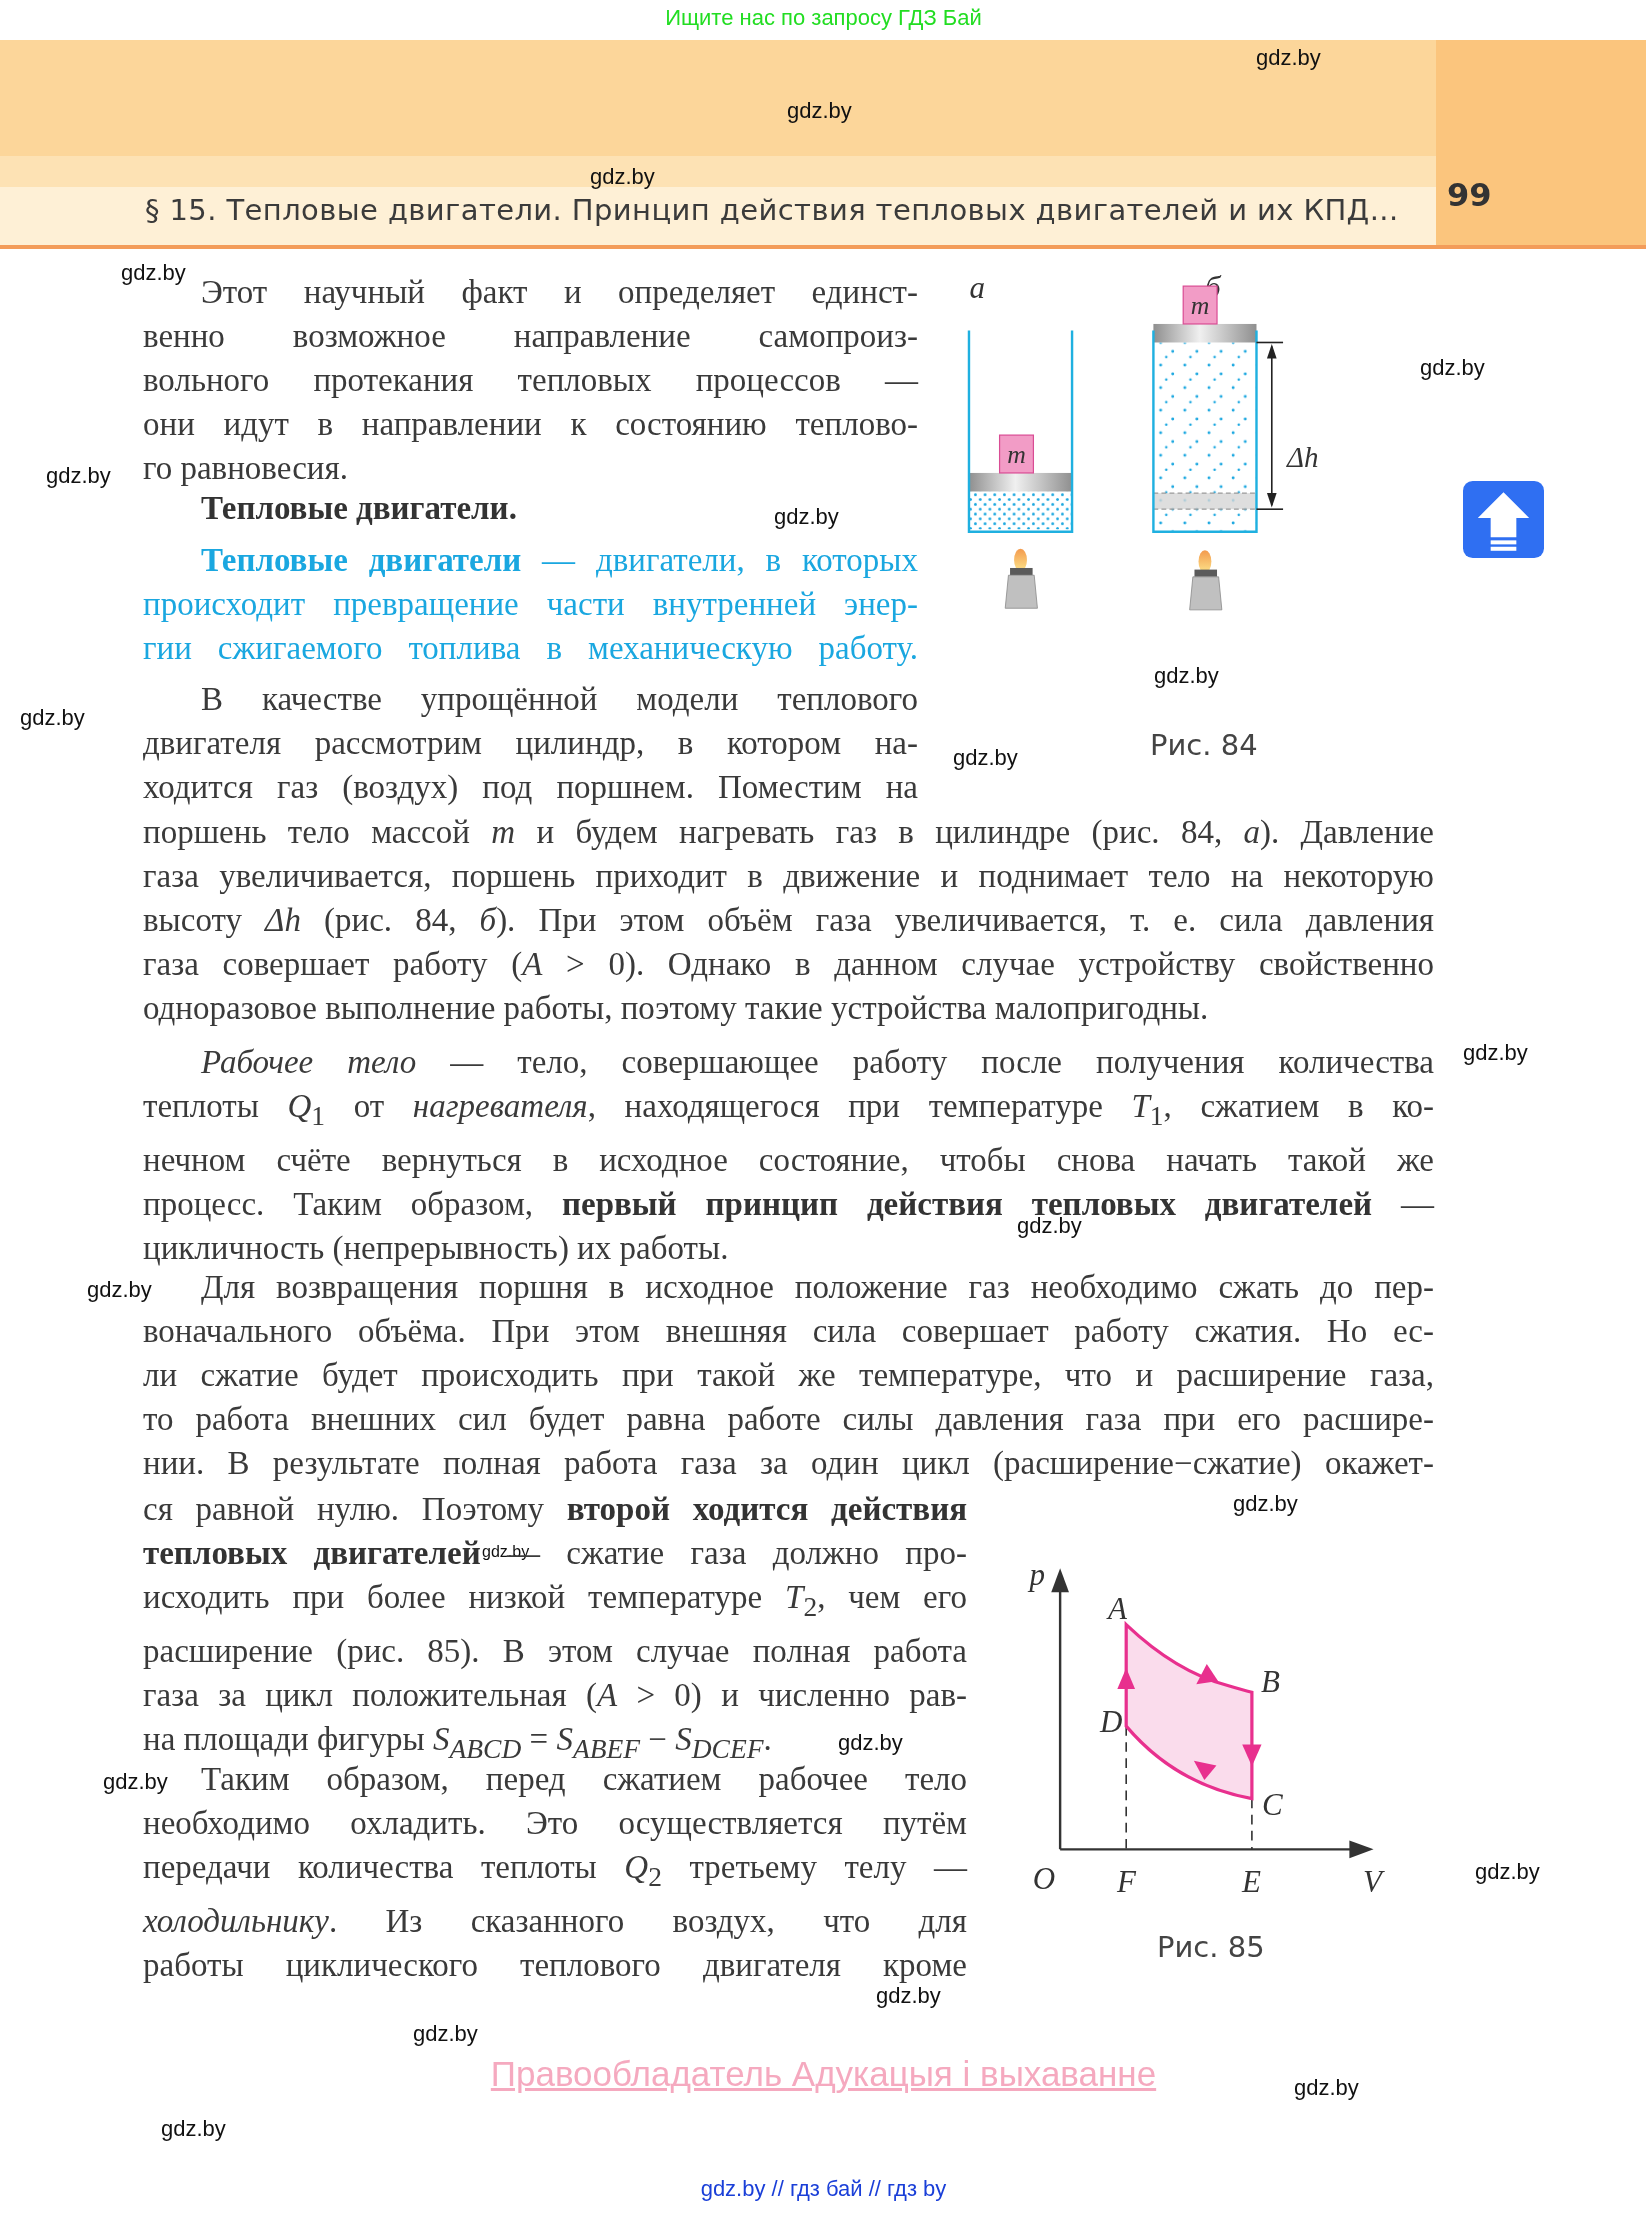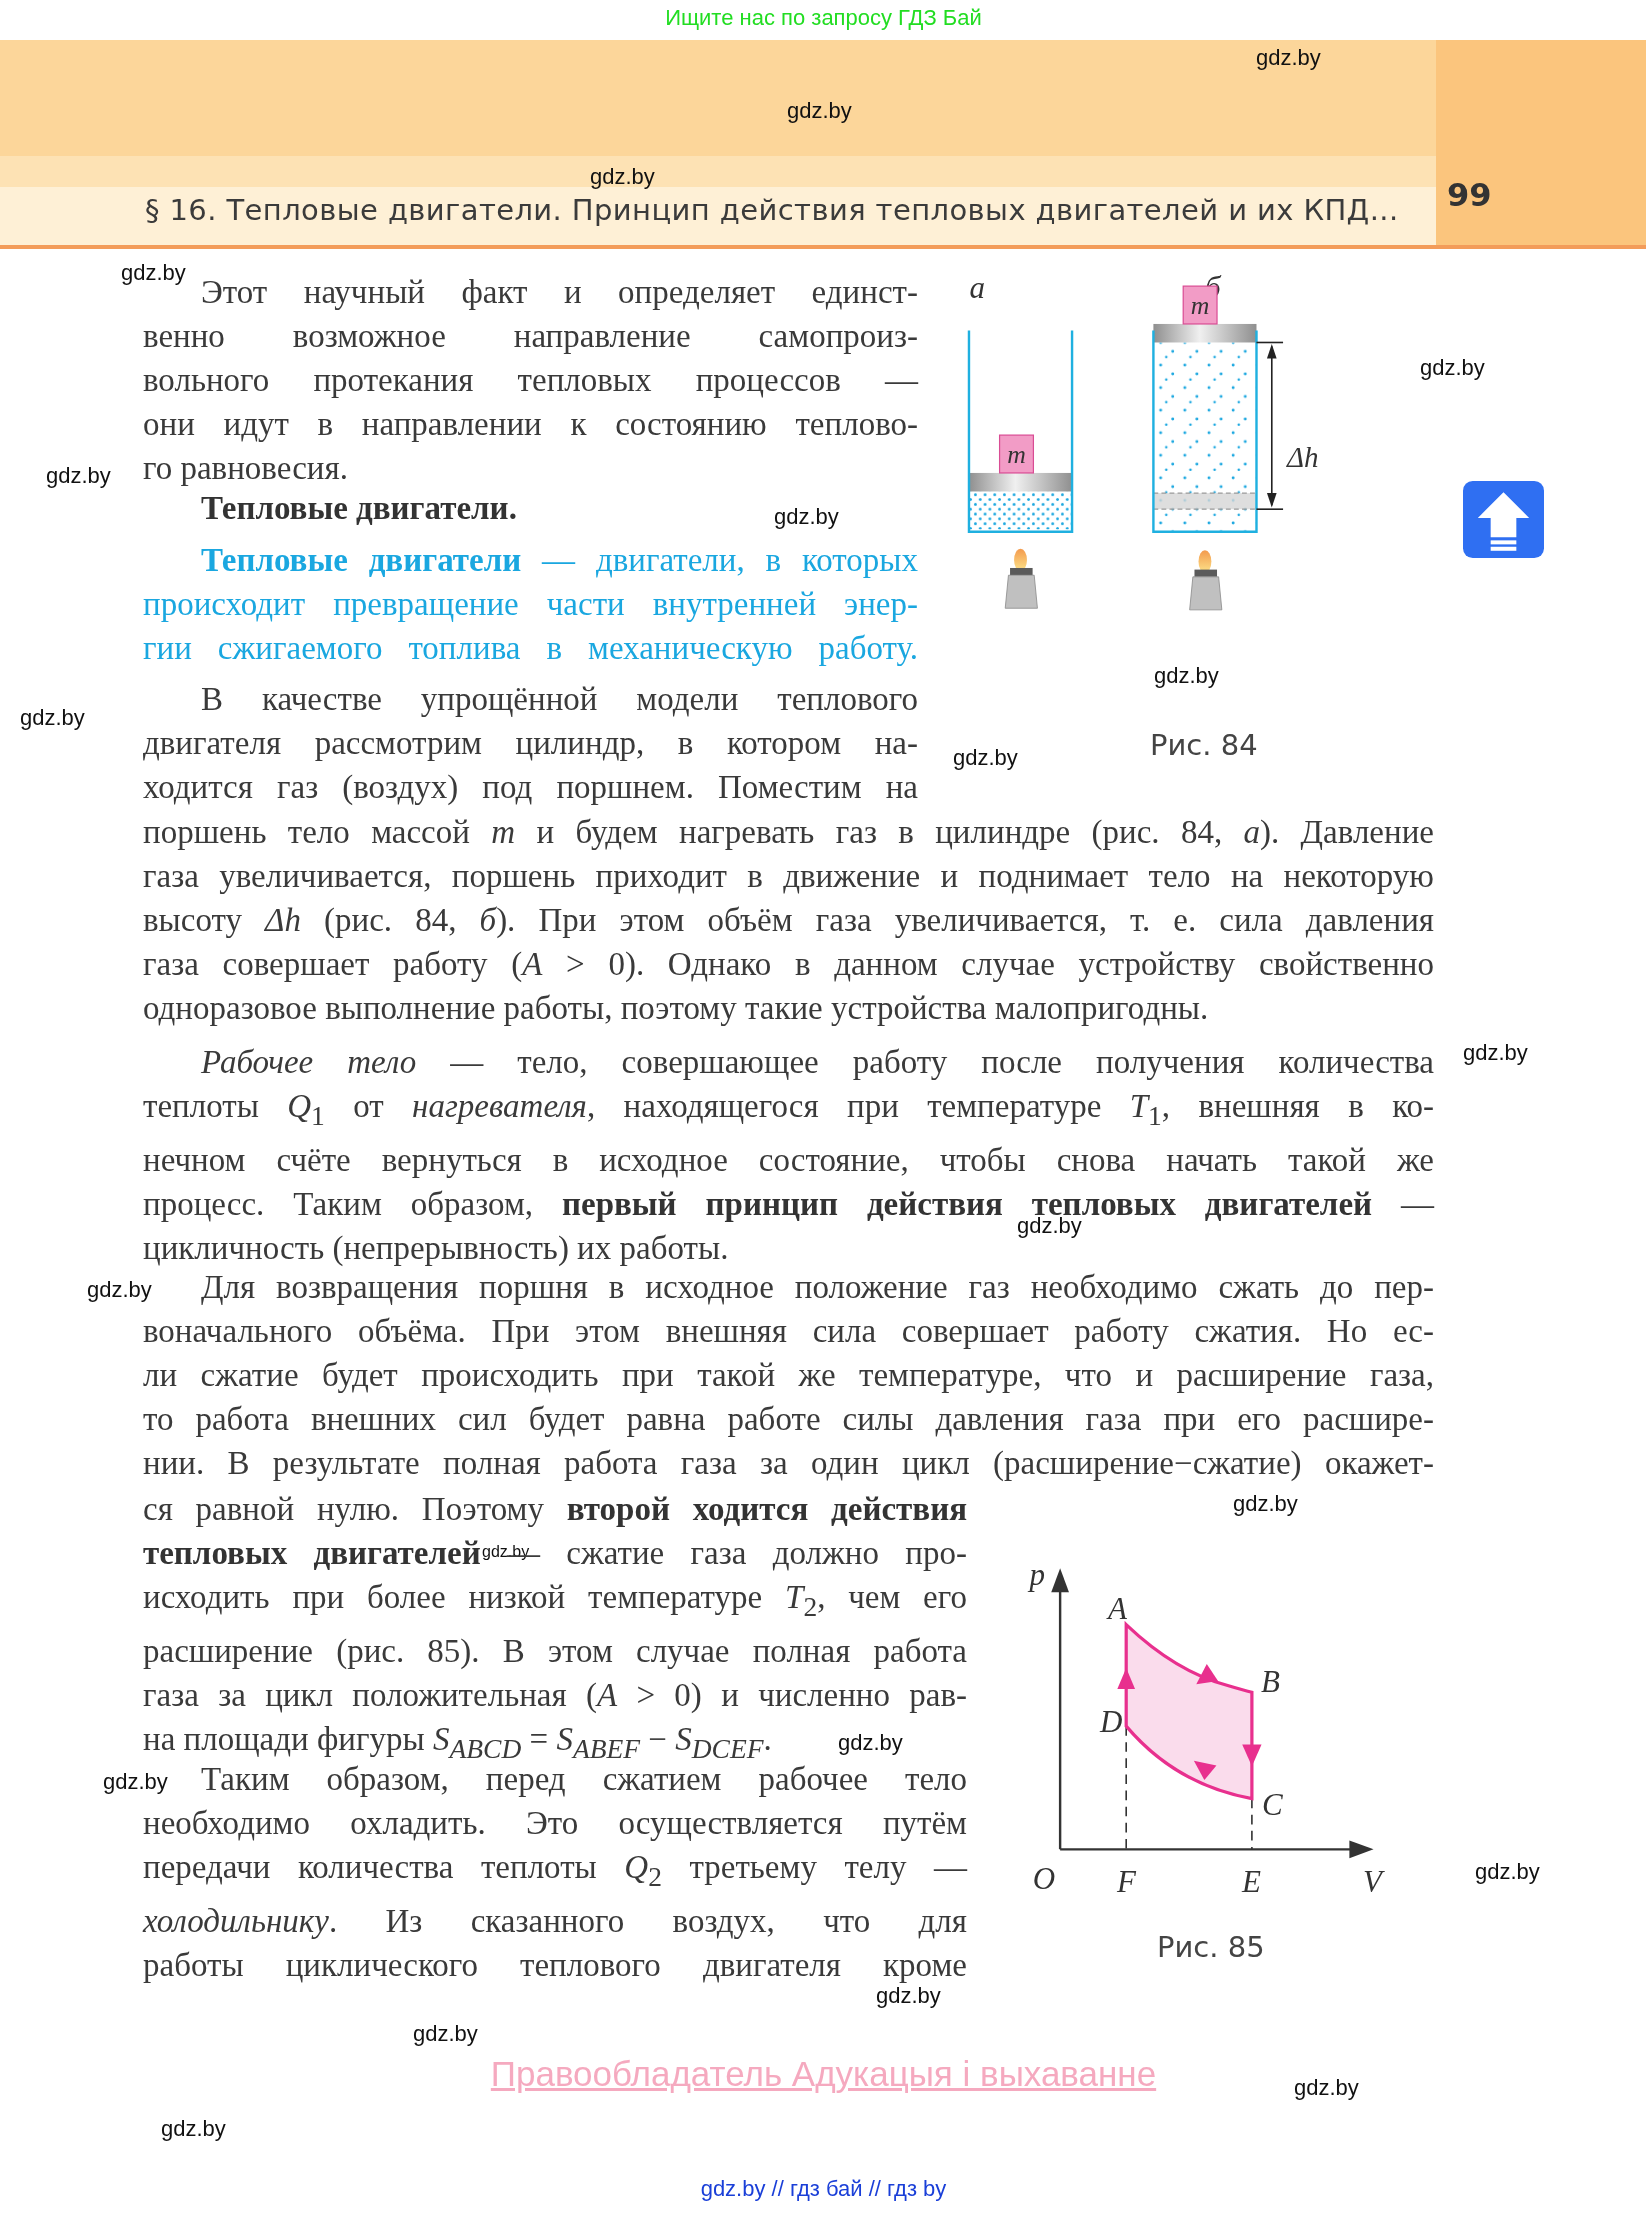--- a/index.html
+++ b/index.html
@@ -31,21 +31,21 @@
 </head>
 <body>
 
 <div class="abs top-banner">Ищите нас по запросу ГДЗ Бай</div>
 
 <div class="abs hdr-band1"></div>
 <div class="abs hdr-band2"></div>
 <div class="abs hdr-band3"></div>
 <div class="abs hdr-pagebox"></div>
 <div class="abs hdr-rule"></div>
-<div class="abs hdr-title">§ 16. Тепловые двигатели. Принцип действия тепловых двигателей и их КПД...</div>
+<div class="abs hdr-title">§ 15. Тепловые двигатели. Принцип действия тепловых двигателей и их КПД...</div>
 <div class="abs page-num">99</div>
 
 <div class="abs wm" style="left:1256px;top:45px">gdz.by</div>
 <div class="abs wm" style="left:787px;top:98px">gdz.by</div>
 <div class="abs wm" style="left:590px;top:164px">gdz.by</div>
 <div class="abs wm" style="left:121px;top:260px">gdz.by</div>
 <div class="abs wm" style="left:46px;top:463px">gdz.by</div>
 <div class="abs wm" style="left:774px;top:504px">gdz.by</div>
 <div class="abs wm" style="left:1420px;top:355px">gdz.by</div>
 <div class="abs wm" style="left:1154px;top:663px">gdz.by</div>
@@ -88,21 +88,21 @@
 <div class="abs para" style="left:143px;top:810px;width:1291px">
   <div class="line just"><span>поршень тело массой </span><span class="i">m</span><span> и будем нагревать газ в цилиндре (рис. 84, </span><span class="i">а</span><span>). Давление</span></div>
   <div class="line just">газа увеличивается, поршень приходит в движение и поднимает тело на некоторую</div>
   <div class="line just"><span>высоту </span><span class="i">Δh</span><span> (рис. 84, </span><span class="i">б</span><span>). При этом объём газа увеличивается, т. е. сила давления</span></div>
   <div class="line just"><span>газа совершает работу (</span><span class="i">A</span><span> &gt; 0). Однако в данном случае устройству свойственно</span></div>
   <div class="line">одноразовое выполнение работы, поэтому такие устройства малопригодны.</div>
 </div>
 
 <div class="abs para" style="left:143px;top:1040px;width:1291px">
   <div class="line just" style="padding-left:58px"><span class="i">Рабочее тело</span><span> — тело, совершающее работу после получения количества</span></div>
-  <div class="line just"><span>теплоты </span><span class="i">Q</span><sub>1</sub><span> от </span><span class="i">нагревателя</span><span>, находящегося при температуре </span><span class="i">T</span><sub>1</sub><span>, внешняя в ко-</span></div>
+  <div class="line just"><span>теплоты </span><span class="i">Q</span><sub>1</sub><span> от </span><span class="i">нагревателя</span><span>, находящегося при температуре </span><span class="i">T</span><sub>1</sub><span>, сжатием в ко-</span></div>
   <div class="line just">нечном счёте вернуться в исходное состояние, чтобы снова начать такой же</div>
   <div class="line just"><span>процесс. Таким образом, </span><span class="b">первый принцип действия тепловых двигателей</span><span> —</span></div>
   <div class="line">цикличность (непрерывность) их работы.</div>
 </div>
 
 <div class="abs para" style="left:143px;top:1265px;width:1291px">
   <div class="line just" style="padding-left:58px">Для возвращения поршня в исходное положение газ необходимо сжать до пер-</div>
   <div class="line just">воначального объёма. При этом внешняя сила совершает работу сжатия. Но ес-</div>
   <div class="line just">ли сжатие будет происходить при такой же температуре, что и расширение газа,</div>
   <div class="line just">то работа внешних сил будет равна работе силы давления газа при его расшире-</div>

